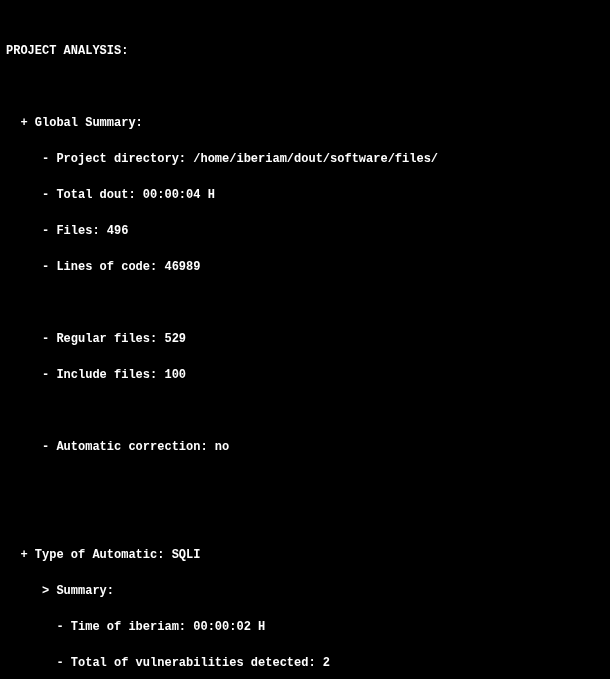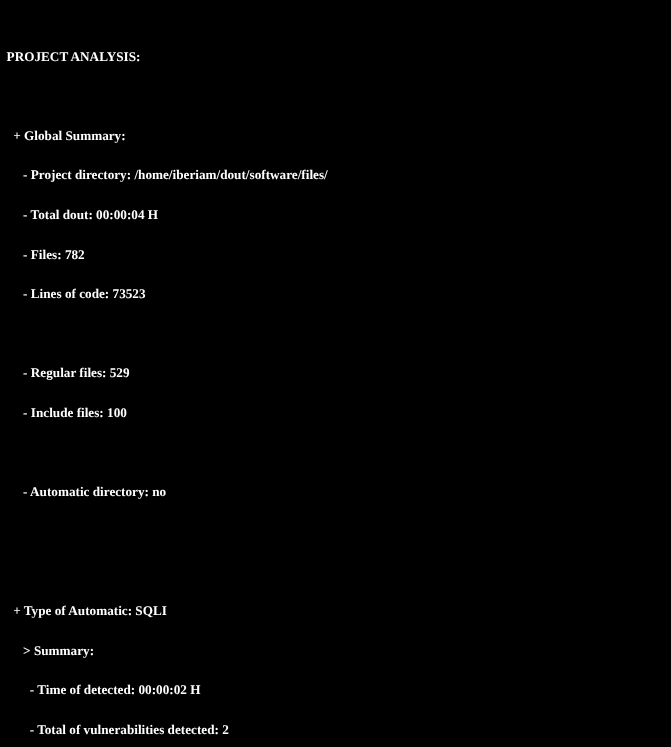--- a/index.html
+++ b/index.html
@@ -8,43 +8,43 @@
       font-family: "Courier New", Courier, monospace;
       font-size: 12px;
       line-height: 1.5;
       margin: 0;
       padding: 6px;
       white-space: pre;
       font-weight: bold;
       width: 610px;
       box-sizing: border-box;
     }
-    .line { display: block; font-family: Liberation Serif, serif; }
+    .line { display: block; }
     .hdr { font-weight: bold; }
   </style>
 </head>
 <body>
 
 <span class="line hdr">PROJECT ANALYSIS:</span>
 <span class="line"> </span>
 <span class="line hdr">  + Global Summary:</span>
 <span class="line">     - Project directory: /home/iberiam/dout/software/files/</span>
 <span class="line">     - Total dout: 00:00:04 H</span>
-<span class="line">     - Files: 782</span>
-<span class="line">     - Lines of code: 73523</span>
+<span class="line">     - Files: 496</span>
+<span class="line">     - Lines of code: 46989</span>
 <span class="line"> </span>
 <span class="line">     - Regular files: 529</span>
 <span class="line">     - Include files: 100</span>
 <span class="line"> </span>
-<span class="line"><span>     - Automatic directory: </span><span class="hdr">no</span></span>
+<span class="line"><span>     - Automatic correction: </span><span class="hdr">no</span></span>
 <span class="line"> </span>
 <span class="line"> </span>
 <span class="line hdr">  + Type of Automatic: SQLI</span>
 <span class="line hdr">     &gt; Summary:</span>
-<span class="line">       - Time of detected: 00:00:02 H</span>
+<span class="line">       - Time of iberiam: 00:00:02 H</span>
 <span class="line"><span>       - Total of vulnerabilities detected: </span><span class="hdr">2</span></span>
 
 
 
 
 
 
 
 
 

